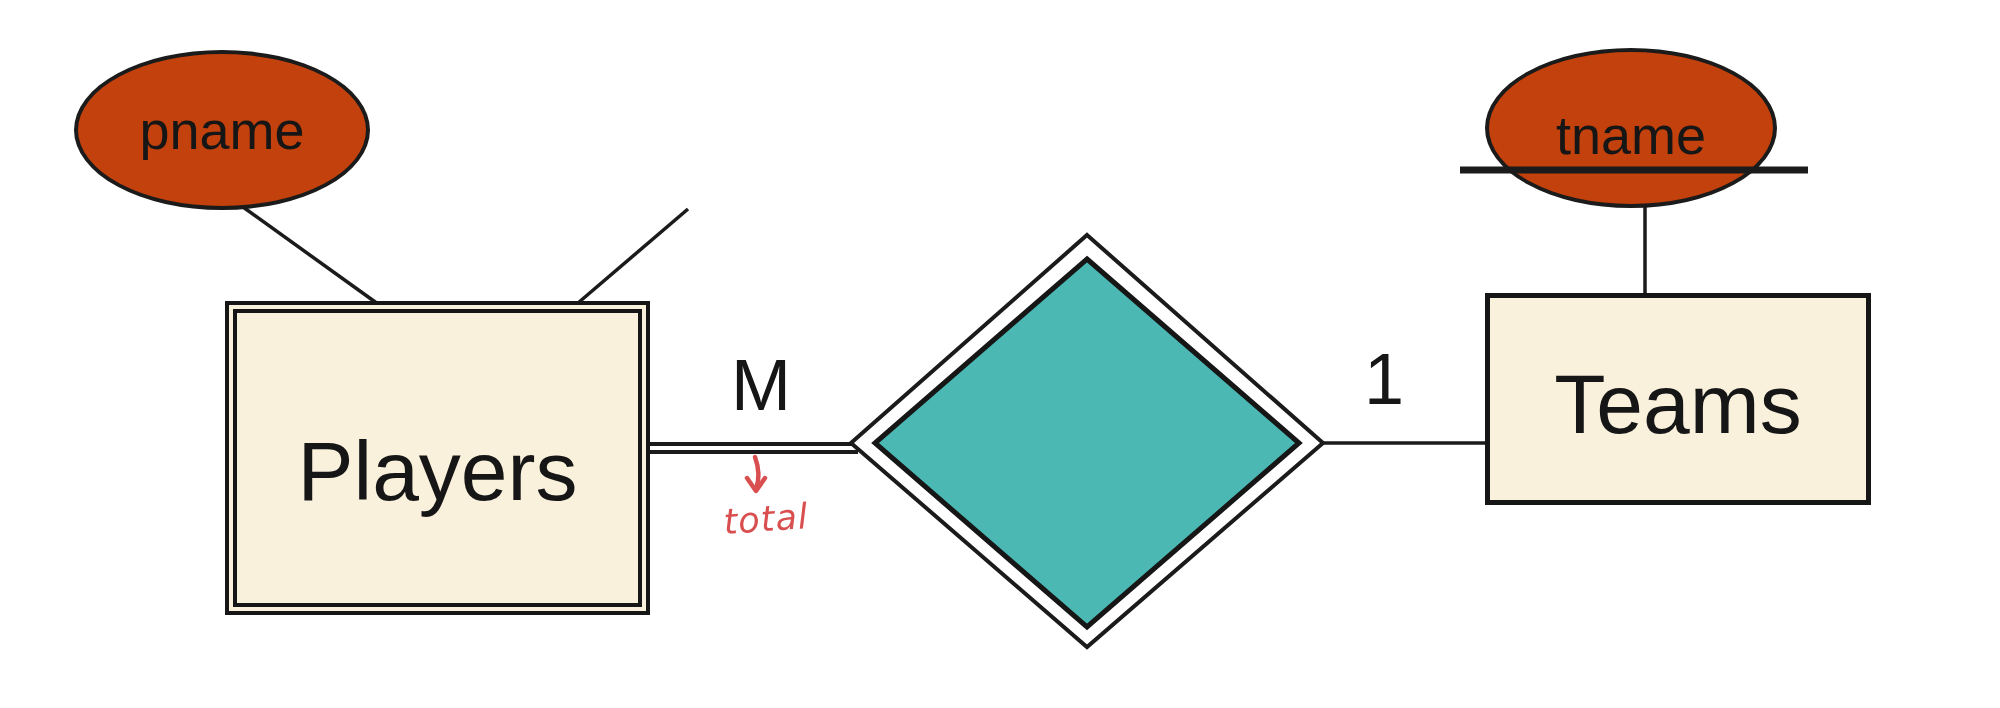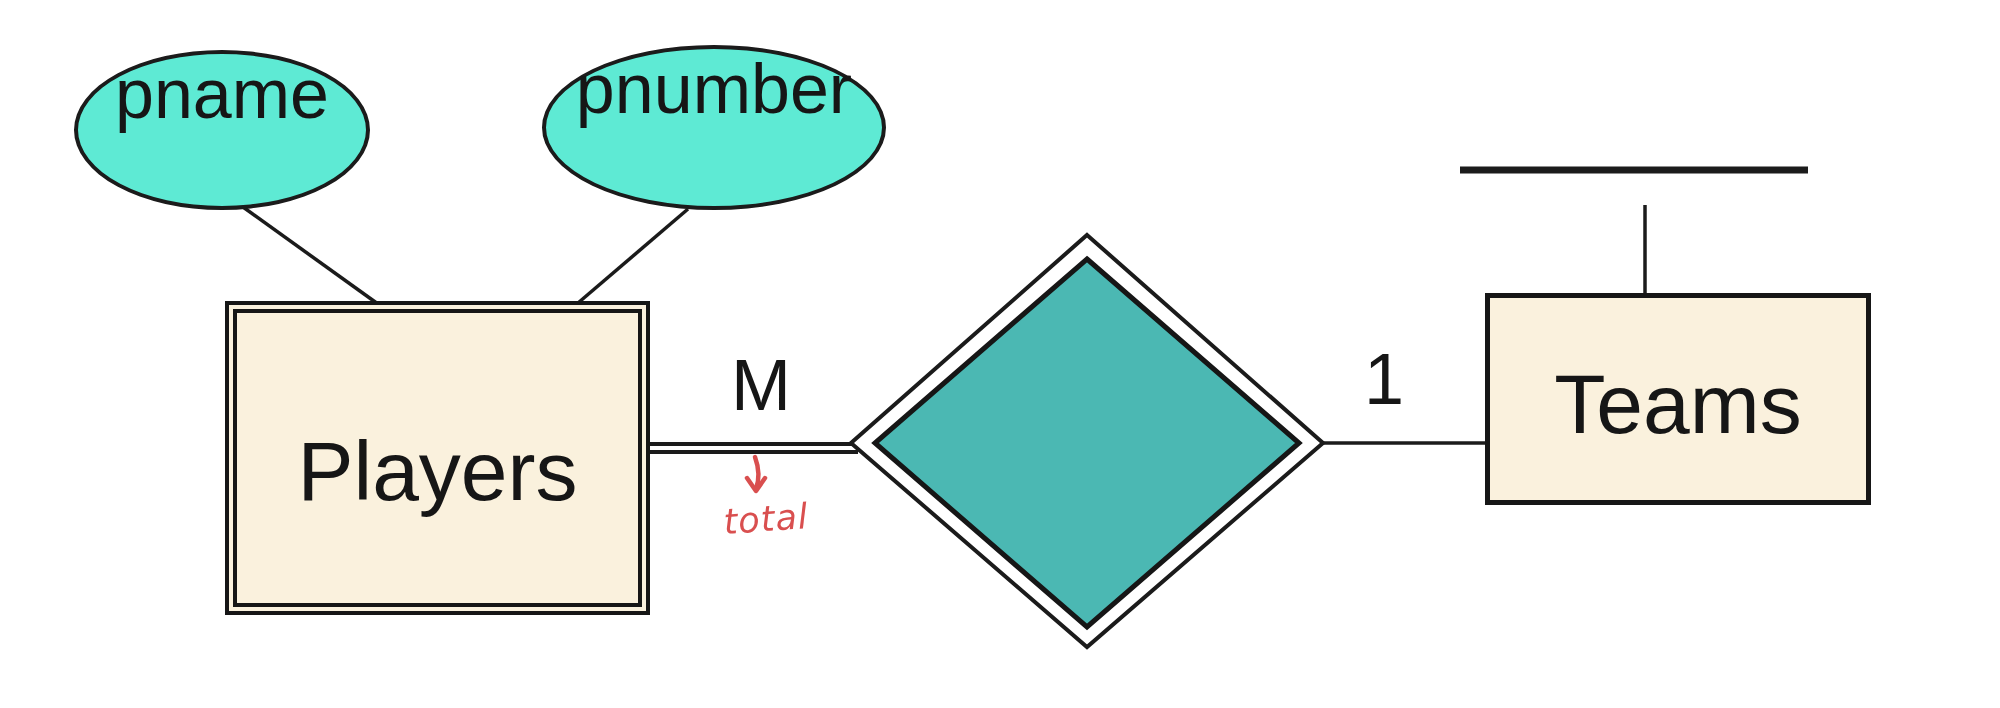--- a/index.html
+++ b/index.html
@@ -26,25 +26,25 @@
   }
   svg.layer.bg { z-index: 0; }
   svg.layer.fg { z-index: 3; }
 
   
   .attr-ellipse {
     position: absolute;
     box-sizing: border-box;
     border: 4px solid #1b1b1b;
     border-radius: 50%;
-    background: #5eead4;
+    background: #c2410c;
     display: flex;
-    align-items: flex-start;
+    align-items: center;
     justify-content: center;
-    font-size: 70px;
+    font-size: 54px;
     z-index: 1;
   }
   .attr-pname   { left: 74px;   top: 50px; width: 296px; height: 160px; }
   .attr-pnumber { left: 542px;  top: 45px; width: 344px; height: 165px; }
   .attr-tname   { left: 1485px; top: 48px; width: 292px; height: 160px; }
   .attr-tname span { padding-top: 14px; }
 
   
   .entity-outer {
     position: absolute;
@@ -145,22 +145,22 @@
 
     <line x1="1315" y1="443" x2="1490" y2="443" stroke="#1b1b1b" stroke-width="3.5"></line>
 
     <polygon points="1087,235 1323,443 1087,647 851,443" fill="#ffffff" stroke="#1b1b1b" stroke-width="4"></polygon>
     <polygon points="1087,259 1299,443 1087,627 875,443" fill="#4bb8b3" stroke="#161616" stroke-width="5"></polygon>
   </svg>
 
   <div class="attr-ellipse attr-pname">
     <span>pname</span>
   </div>
-  <div class="attr-ellipse attr-pnumber">
-    <span>pnumber</span>
+  <div class="attr-ellipse attr-tname">
+    <span>tname</span>
   </div>
 
   <div class="entity-outer">
     <div class="entity-inner">
       <span>Players</span>
     </div>
   </div>
 
   <div class="entity-single">
     <span>Teams</span>

